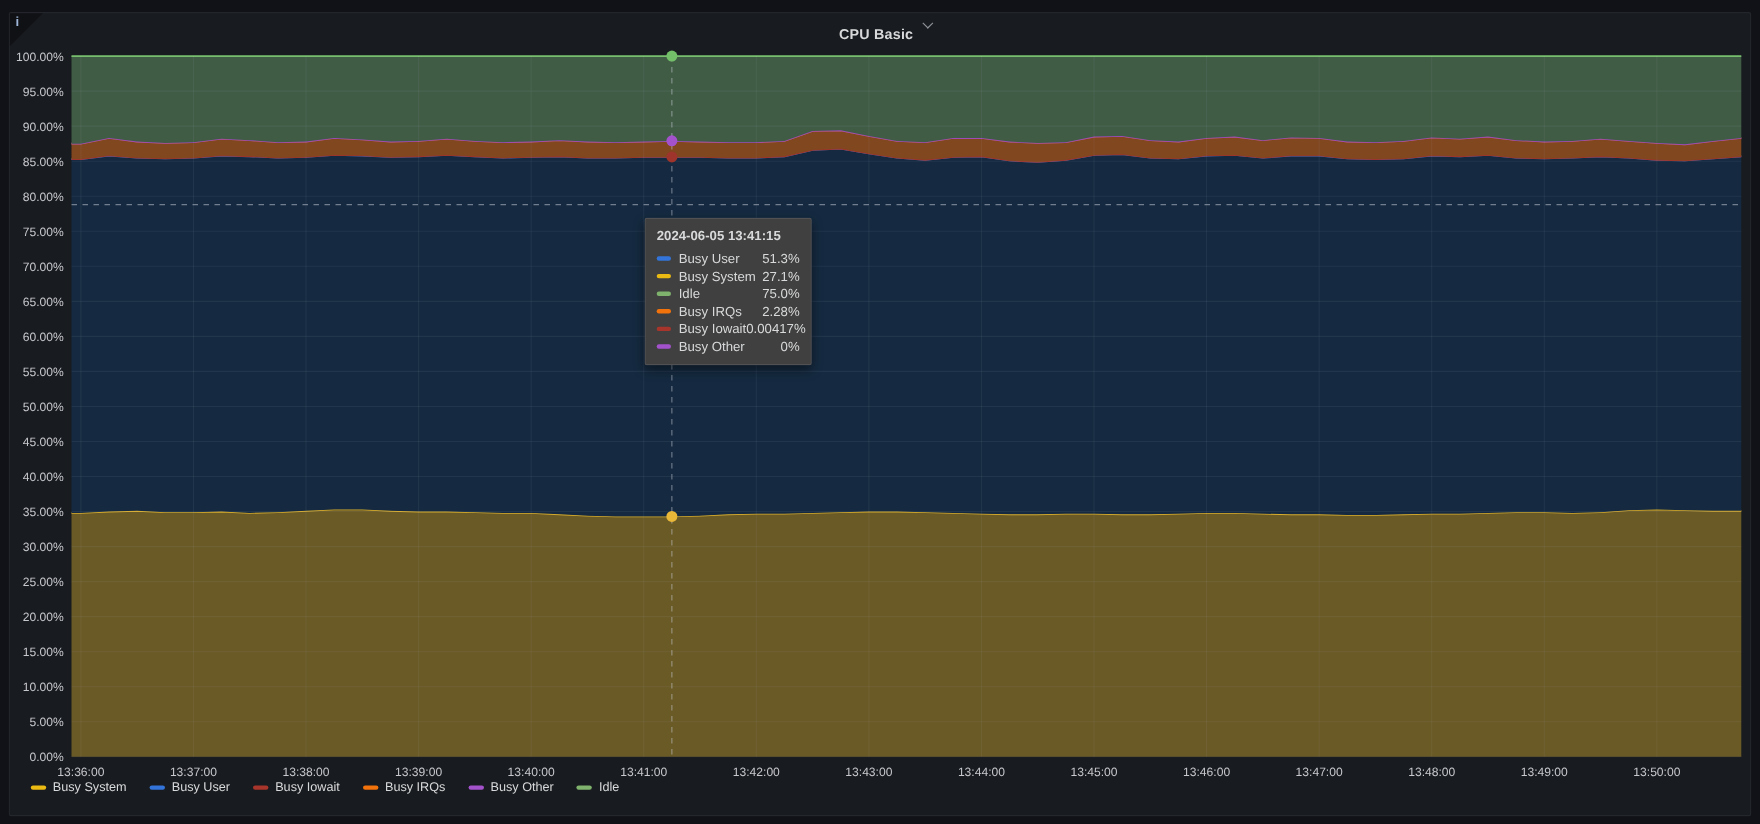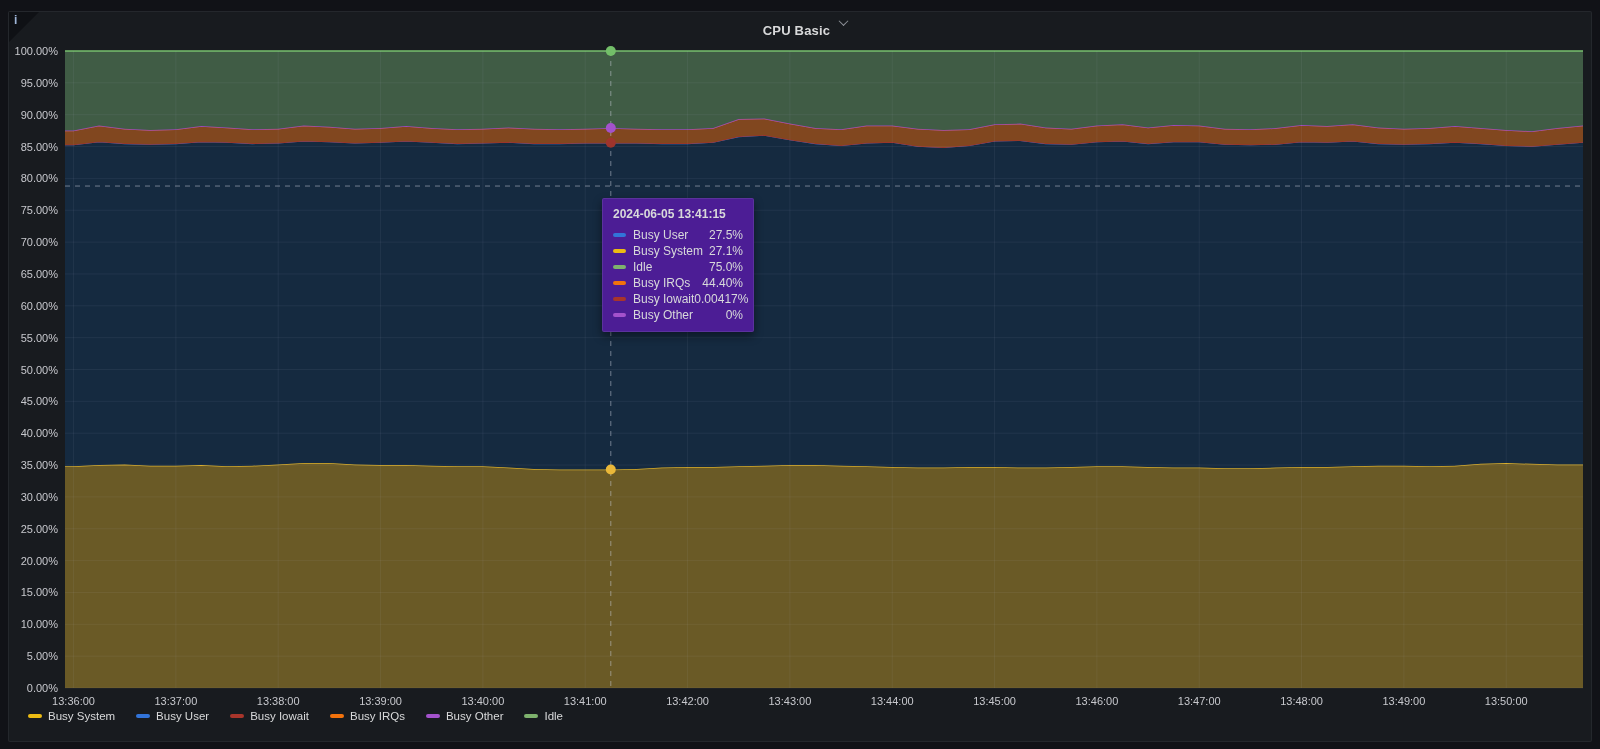--- a/index.html
+++ b/index.html
@@ -11,21 +11,21 @@
   .panel-header { position:absolute; left:4px; top:11px; width:1584px; height:32px;
                   display:flex; justify-content:center; cursor:pointer; }
   .panel-title { color:#d8d9da; font-size:13px; font-weight:700; letter-spacing:.2px; }
   .chevron { width:7px; height:7px; border-right:1.6px solid #8e9299; border-bottom:1.6px solid #8e9299;
              transform:rotate(45deg) translate(-1px,-1px); display:inline-block; margin-left:10px; margin-top:-4px; }
   .info-corner { position:absolute; left:9px; top:12px; width:0; height:0;
                  border-left:30px solid rgba(9,10,12,0.55); border-bottom:30px solid transparent; cursor:pointer; }
   .info-glyph { position:absolute; left:6px; top:1px; font-size:12px; font-weight:700; color:#9fb6d8; }
   svg#chart { position:absolute; left:0; top:0; pointer-events:none; }
   svg text { font-family:"Liberation Sans", sans-serif; font-size:11px; fill:#c7c8cd; }
-  .tooltip { position:absolute; left:602px; top:198px; width:152px; background:#4c1d95;
+  .tooltip { position:absolute; left:586px; top:198px; width:152px; background:#404040;
              border:1px solid rgba(204,204,220,0.12); border-radius:2px; padding:8px 10px;
              box-shadow:0 4px 10px rgba(0,0,0,0.45); z-index:5; }
   .tooltip-time { color:#d8d9da; font-size:12px; font-weight:700; margin-bottom:6px; white-space:nowrap; }
   .tt-row { display:flex; align-items:center; height:16px; font-size:12px; color:#d8d9da; white-space:nowrap; }
   .tt-swatch { width:13px; height:4px; border-radius:2px; margin-right:7px; flex:0 0 auto; }
   .tt-label { width:78px; }
   .tt-value { margin-left:auto; }
   .legend { position:absolute; left:28px; top:710px; display:flex; align-items:center; gap:21px; z-index:4; }
   .legend-item { display:flex; align-items:center; gap:6px; cursor:pointer; }
   .legend-swatch { width:14px; height:4px; border-radius:2px; }
@@ -144,36 +144,36 @@
         <text x="1403.9101123595506" y="705" text-anchor="middle">13:49:00</text>
         <text x="1506.2471910112358" y="705" text-anchor="middle">13:50:00</text>
       </g>
     </svg>
 
   <div class="tooltip">
     <div class="tooltip-time">2024-06-05 13:41:15</div>
     <div class="tt-row">
       <span class="tt-swatch" style="background: rgb(50, 116, 217);"></span>
       <span class="tt-label">Busy User</span>
-      <span class="tt-value">27.5%</span>
+      <span class="tt-value">51.3%</span>
     </div>
     <div class="tt-row">
       <span class="tt-swatch" style="background: rgb(236, 187, 19);"></span>
       <span class="tt-label">Busy System</span>
       <span class="tt-value">27.1%</span>
     </div>
     <div class="tt-row">
       <span class="tt-swatch" style="background: rgb(126, 178, 109);"></span>
       <span class="tt-label">Idle</span>
       <span class="tt-value">75.0%</span>
     </div>
     <div class="tt-row">
       <span class="tt-swatch" style="background: rgb(242, 114, 12);"></span>
       <span class="tt-label">Busy IRQs</span>
-      <span class="tt-value">44.40%</span>
+      <span class="tt-value">2.28%</span>
     </div>
     <div class="tt-row">
       <span class="tt-swatch" style="background: rgb(168, 53, 43);"></span>
       <span class="tt-label">Busy Iowait</span>
       <span class="tt-value">0.00417%</span>
     </div>
     <div class="tt-row">
       <span class="tt-swatch" style="background: rgb(163, 82, 204);"></span>
       <span class="tt-label">Busy Other</span>
       <span class="tt-value">0%</span>

